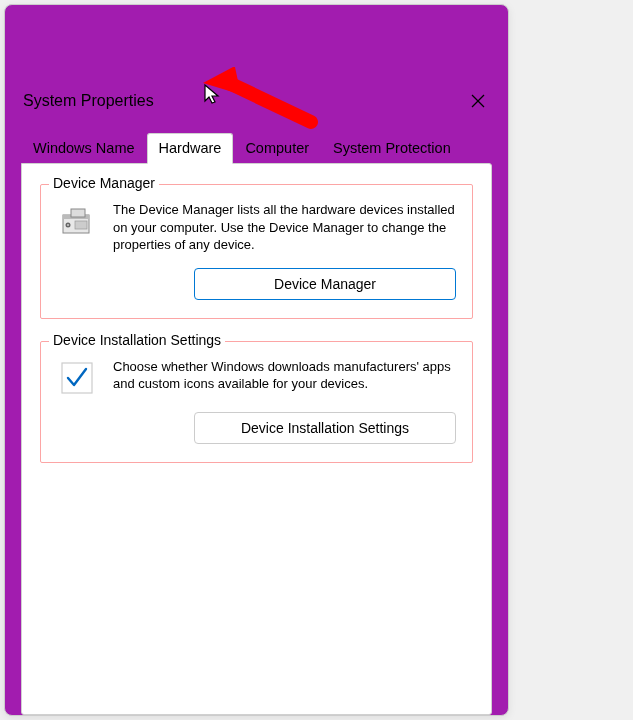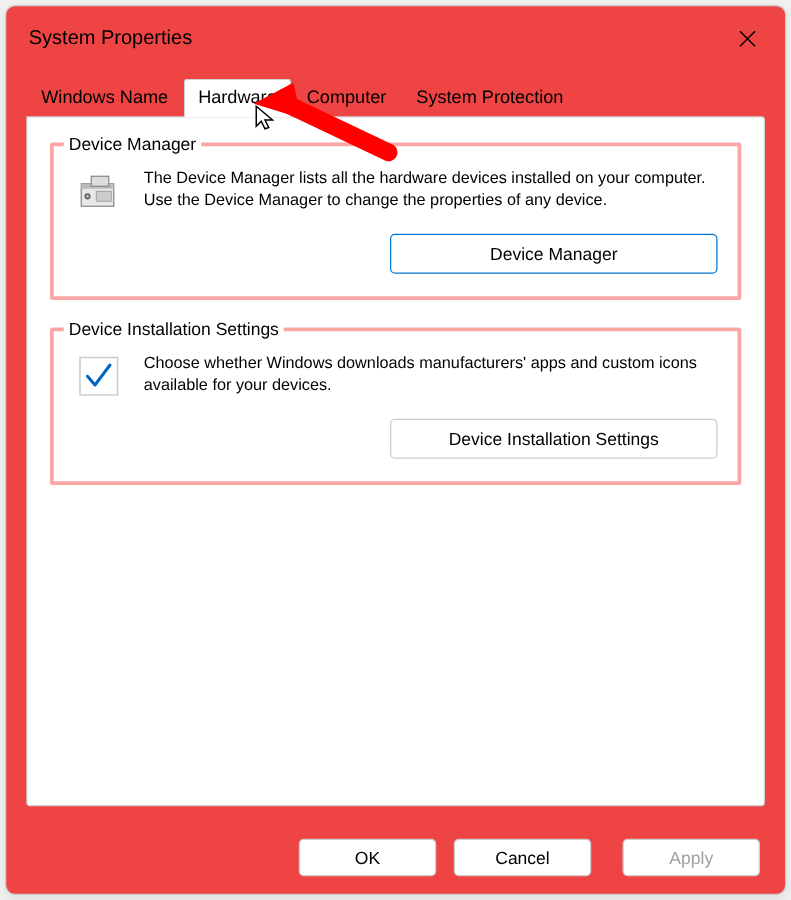--- a/index.html
+++ b/index.html
@@ -7,30 +7,31 @@
       margin: 0;
       padding: 0;
       width: 633px;
       height: 720px;
       font-family: 'Segoe UI', Tahoma, sans-serif;
       font-size: 14px;
       background: #f0f0f0;
       overflow: hidden;
     }
     .window {
-      width: 625px;
+      width: 505px;
       height: 712px;
       margin: 4px;
-      background: #ef4444;
+      background: #a21caf;
       border: 1px solid #cccccc;
       border-radius: 8px;
       display: flex;
       flex-direction: column;
       box-shadow: 0 2px 8px rgba(0,0,0,0.08);
       position: relative;
+      justify-content: flex-end;
     }
     .titlebar {
       display: flex;
       align-items: center;
       justify-content: space-between;
       padding: 8px 12px 4px 18px;
     }
     .titlebar-title {
       font-size: 16px;
       color: #000;
@@ -70,21 +71,21 @@
       margin: -1px 16px 0 16px;
       border: 1px solid #d0d0d0;
       border-radius: 0 3px 3px 3px;
       position: relative;
       z-index: 1;
       padding: 20px 18px;
       height: 552px;
       background: #fff;
     }
     .groupbox {
-      border: 3px solid #fca5a5;
+      border: 1px solid #fca5a5;
       border-radius: 2px;
       padding: 16px 16px 18px 16px;
       position: relative;
       margin-bottom: 22px;
     }
     .groupbox-legend {
       position: absolute;
       top: -10px;
       left: 8px;
       background: #fff;

